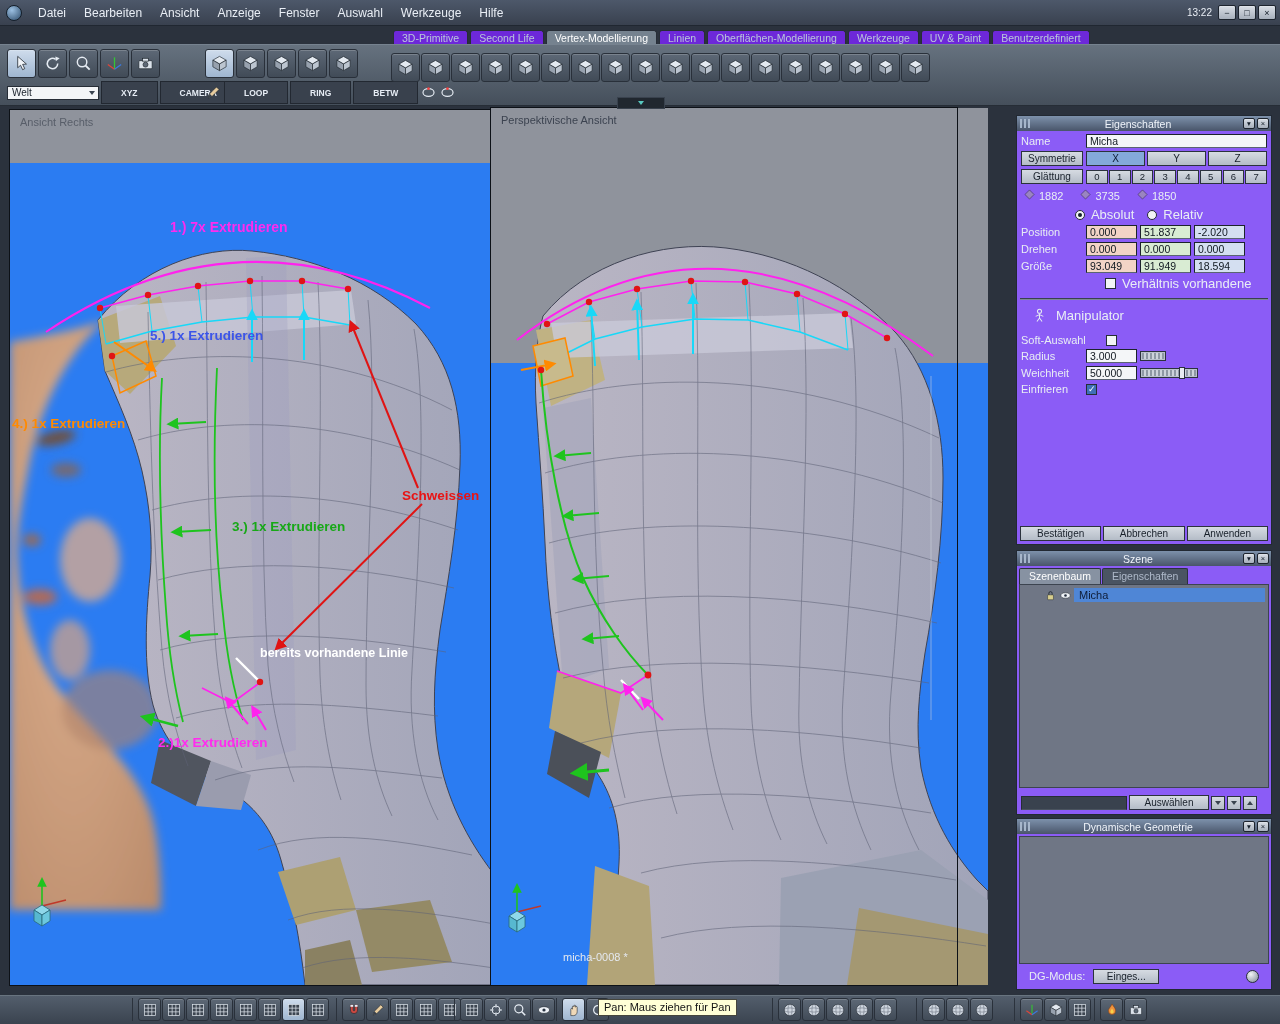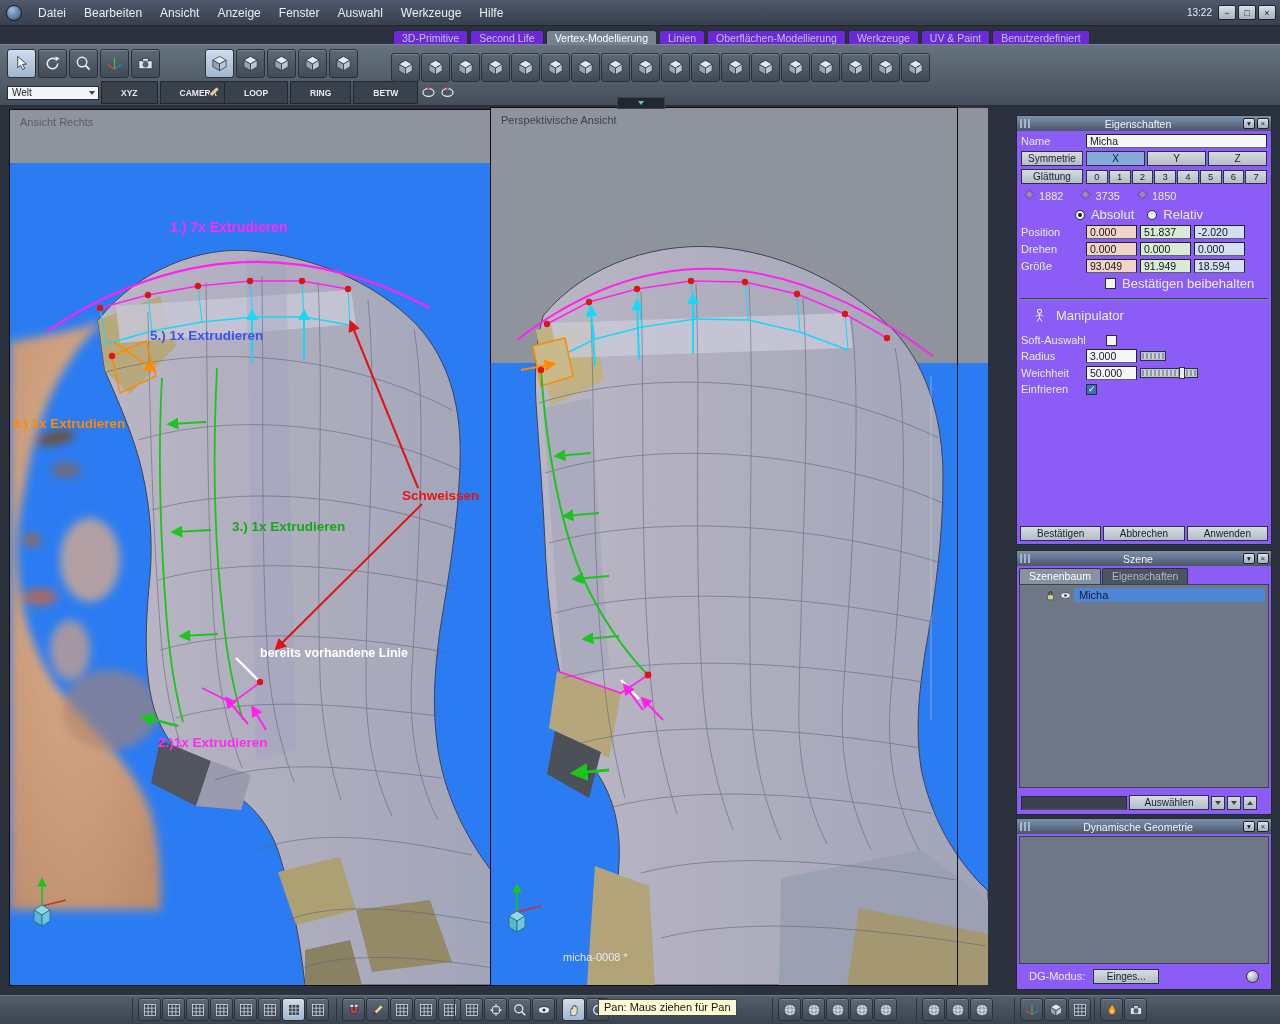--- a/index.html
+++ b/index.html
@@ -713,21 +713,21 @@
 
       <div class="prow">
         <span class="plabel">Größe</span>
         <span class="pfield fx w50">93.049</span>
         <span class="pfield fy w50">91.949</span>
         <span class="pfield fz w50">18.594</span>
       </div>
     </div>
   <div class="prow" style="margin-left:88px">
     <span class="cb"></span>
-    <span class="rlabel">Bestätigen beibehalten</span>
+    <span class="rlabel">Verhältnis vorhandene</span>
   </div>
   <div class="hr"></div>
   <div class="prow" style="margin-left:14px;gap:5px">
     <span class="mini-wrap">
           <span class="mini-icon">
             <svg viewBox="0 0 20 20">
               <use href="#sym-person"></use>
             </svg>
           </span>
         </span>

